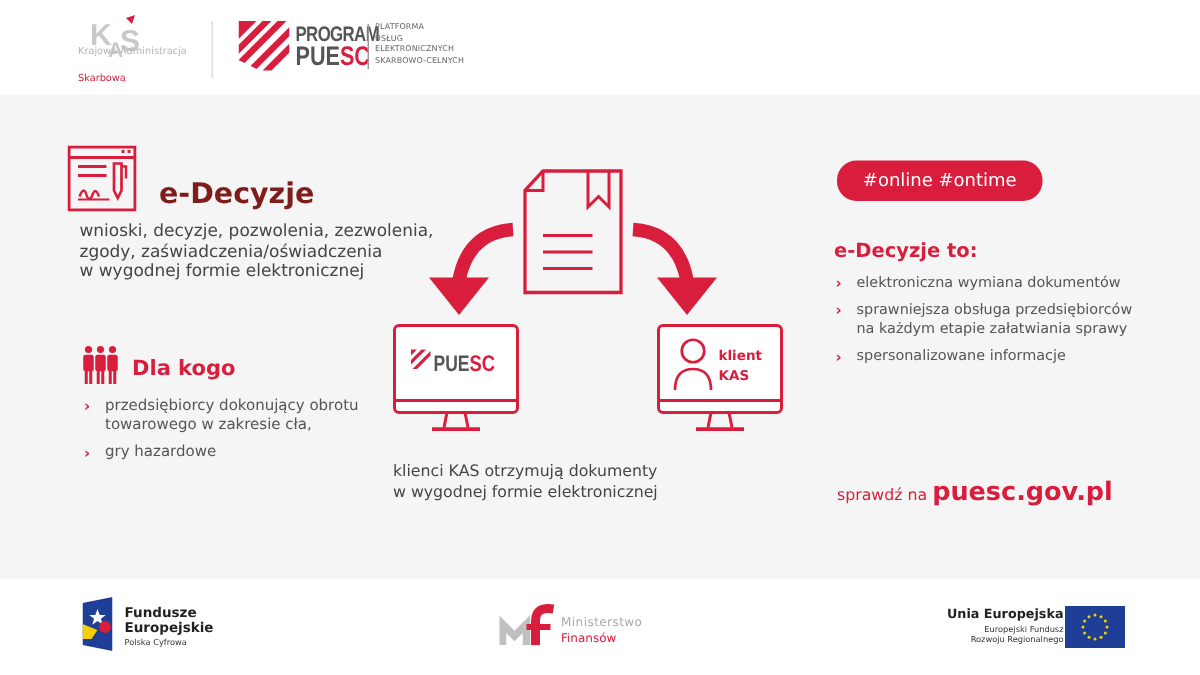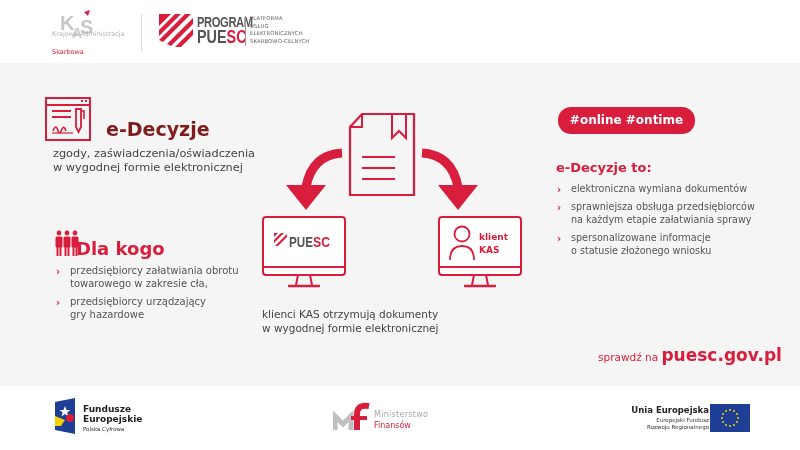--- a/index.html
+++ b/index.html
@@ -21,35 +21,35 @@
     .puesc-sep { position:absolute; left:86px; top:2px; width:1px; height:30px; background:#999; }
     .puesc-tagline { position:absolute; left:91px; top:1px; font-size:5.3px; color:#666; line-height:7.5px; letter-spacing:0.1px; }
 
     .band { position:absolute; left:0; top:63px; width:800px; height:323px; background:#f5f5f5; }
 
     .edec-icon { position:absolute; left:45px; top:97px; width:46px; height:44px; }
     .edec-title { position:absolute; left:106px; top:118px; font-size:19px; font-weight:bold; color:#7f1d1d; }
     .edec-desc { position:absolute; left:53px; top:147px; font-size:11.3px; line-height:13.5px; color:#444; }
 
     .who-icon { position:absolute; left:54px; top:230px; width:26px; height:27px; }
-    .who-title { position:absolute; left:76px; top:238px; font-size:18px; font-weight:bold; color:#d81e3c; }
+    .who-title { position:absolute; left:88px; top:238px; font-size:14px; font-weight:bold; color:#d81e3c; }
     .who-list { position:absolute; left:56px; top:264px; font-size:10px; line-height:13px; color:#555; list-style:none; }
     .who-list li { position:relative; padding-left:14px; margin-bottom:5px; }
 
     .chev { position:absolute; left:0; top:1px; color:#d81e3c; font-weight:bold; font-size:10px; }
 
     .diagram { position:absolute; left:262px; top:105px; width:260px; height:185px; }
     .diagram-caption { position:absolute; left:262px; top:308px; width:260px; font-size:10.5px; line-height:13.5px; color:#444; }
 
-    .hashtag { position:absolute; left:558px; top:107px; width:137px; height:27px; background:#d81e3c; color:#fff; font-weight:bold; font-size:12px; text-align:center; line-height:27px;border-radius:13px; }
+    .hashtag { position:absolute; left:558px; top:107px; width:137px; height:27px; background:#d81e3c; color:#fff; font-weight:normal; font-size:12px; text-align:center; line-height:27px;border-radius:13px; }
     .benefits-title { position:absolute; left:556px; top:160px; font-size:13px; font-weight:bold; color:#d81e3c; }
     .benefits-list { position:absolute; left:557px; top:182px; list-style:none; font-size:9.6px; line-height:13px; color:#555; }
     .benefits-list li { position:relative; padding-left:14px; margin-bottom:5px; }
 
-    .cta { position:absolute; left:558px; top:345px; white-space:nowrap;margin-left:40px; }
+    .cta { position:absolute; left:558px; top:318px; white-space:nowrap; }
     .cta-pre { font-size:10.5px; color:#d81e3c; }
     .cta-url { font-size:17px; font-weight:bold; color:#d81e3c; }
 
     .fe-logo { position:absolute; left:55px; top:398px; width:110px; height:40px; }
     .fe-flag { position:absolute; left:0; top:0; width:20px; height:36px; }
     .fe-t1 { position:absolute; left:28px; top:6px; font-size:9px; font-weight:bold; color:#222; line-height:10px; }
     .fe-t2 { position:absolute; left:28px; top:16px; font-size:9px; font-weight:bold; color:#222; line-height:10px; }
     .fe-t3 { position:absolute; left:28px; top:28px; font-size:5.5px; color:#333; }
 
     .mf-logo { position:absolute; left:333px; top:402px; width:110px; height:34px; }
@@ -109,20 +109,21 @@
   <rect x="40" y="3" width="2" height="2" fill="#d81e3c"></rect>
   <line x1="7" y1="14" x2="26" y2="14" stroke="#d81e3c" stroke-width="2"></line>
   <line x1="7" y1="20" x2="26" y2="20" stroke="#d81e3c" stroke-width="2"></line>
   <path d="M8 34 q3 -8 5 0 q2 4 4 -2 q2 -4 4 2" fill="none" stroke="#d81e3c" stroke-width="1.6"></path>
   <line x1="7" y1="36" x2="28" y2="36" stroke="#d81e3c" stroke-width="1.2"></line>
   <path d="M31 12 h5 v18 l-2.5 5 l-2.5 -5 Z" fill="none" stroke="#d81e3c" stroke-width="1.8"></path>
   <path d="M36 14 h3 v8" fill="none" stroke="#d81e3c" stroke-width="1.6"></path>
 </svg>
 <div class="edec-title">e-Decyzje</div>
 <div class="edec-desc">
+  <div>wnioski, decyzje, pozwolenia, zezwolenia,</div>
   <div>zgody, zaświadczenia/oświadczenia</div>
   <div>w wygodnej formie elektronicznej</div>
 </div>
 
 <svg class="who-icon" viewBox="0 0 26 27">
   <circle cx="5" cy="3" r="2.4" fill="#d81e3c"></circle>
   <circle cx="13" cy="3" r="2.4" fill="#d81e3c"></circle>
   <circle cx="21" cy="3" r="2.4" fill="#d81e3c"></circle>
   <rect x="1.5" y="6.5" width="7" height="11" rx="1.5" fill="#d81e3c"></rect>
   <rect x="9.5" y="6.5" width="7" height="11" rx="1.5" fill="#d81e3c"></rect>
@@ -131,26 +132,25 @@
   <rect x="5.5" y="16" width="2" height="10" fill="#d81e3c"></rect>
   <rect x="10.5" y="16" width="2" height="10" fill="#d81e3c"></rect>
   <rect x="13.5" y="16" width="2" height="10" fill="#d81e3c"></rect>
   <rect x="18.5" y="16" width="2" height="10" fill="#d81e3c"></rect>
   <rect x="21.5" y="16" width="2" height="10" fill="#d81e3c"></rect>
 </svg>
 <div class="who-title">Dla kogo</div>
 <ul class="who-list">
   <li>
     <span class="chev">›</span>
-    <div>przedsiębiorcy załatwiania obrotu</div>
+    <div>przedsiębiorcy dokonujący obrotu</div>
     <div>towarowego w zakresie cła,</div>
   </li>
   <li>
     <span class="chev">›</span>
-    <div>przedsiębiorcy urządzający</div>
     <div>gry hazardowe</div>
   </li>
 </ul>
 
 <svg class="diagram" viewBox="0 0 260 185">
 
   <g>
     <path d="M100 9 L152 9 L152 90 L88 90 L88 22 Z" fill="none" stroke="#d81e3c" stroke-width="2.2"></path>
     <path d="M88 22 L100 22 L100 9" fill="none" stroke="#d81e3c" stroke-width="2"></path>
     <path d="M130 9 L130 33 L137 26 L144 33 L144 9" fill="none" stroke="#d81e3c" stroke-width="2"></path>
@@ -205,21 +205,20 @@
     <div>elektroniczna wymiana dokumentów</div>
   </li>
   <li>
     <span class="chev">›</span>
     <div>sprawniejsza obsługa przedsiębiorców</div>
     <div>na każdym etapie załatwiania sprawy</div>
   </li>
   <li>
     <span class="chev">›</span>
     <div>spersonalizowane informacje</div>
-    <div>o statusie złożonego wniosku</div>
   </li>
 </ul>
 <div class="cta">
   <span class="cta-pre">sprawdź na </span><span class="cta-url">puesc.gov.pl</span>
 </div>
 
 <div class="fe-logo">
   <svg class="fe-flag" viewBox="0 0 20 36">
     <polygon points="0,4 20,0 20,36 0,32" fill="#1f3f96"></polygon>
     <polygon points="10,8 11.5,12 15.5,12 12.3,14.5 13.5,18.5 10,16 6.5,18.5 7.7,14.5 4.5,12 8.5,12" fill="#fff"></polygon>

